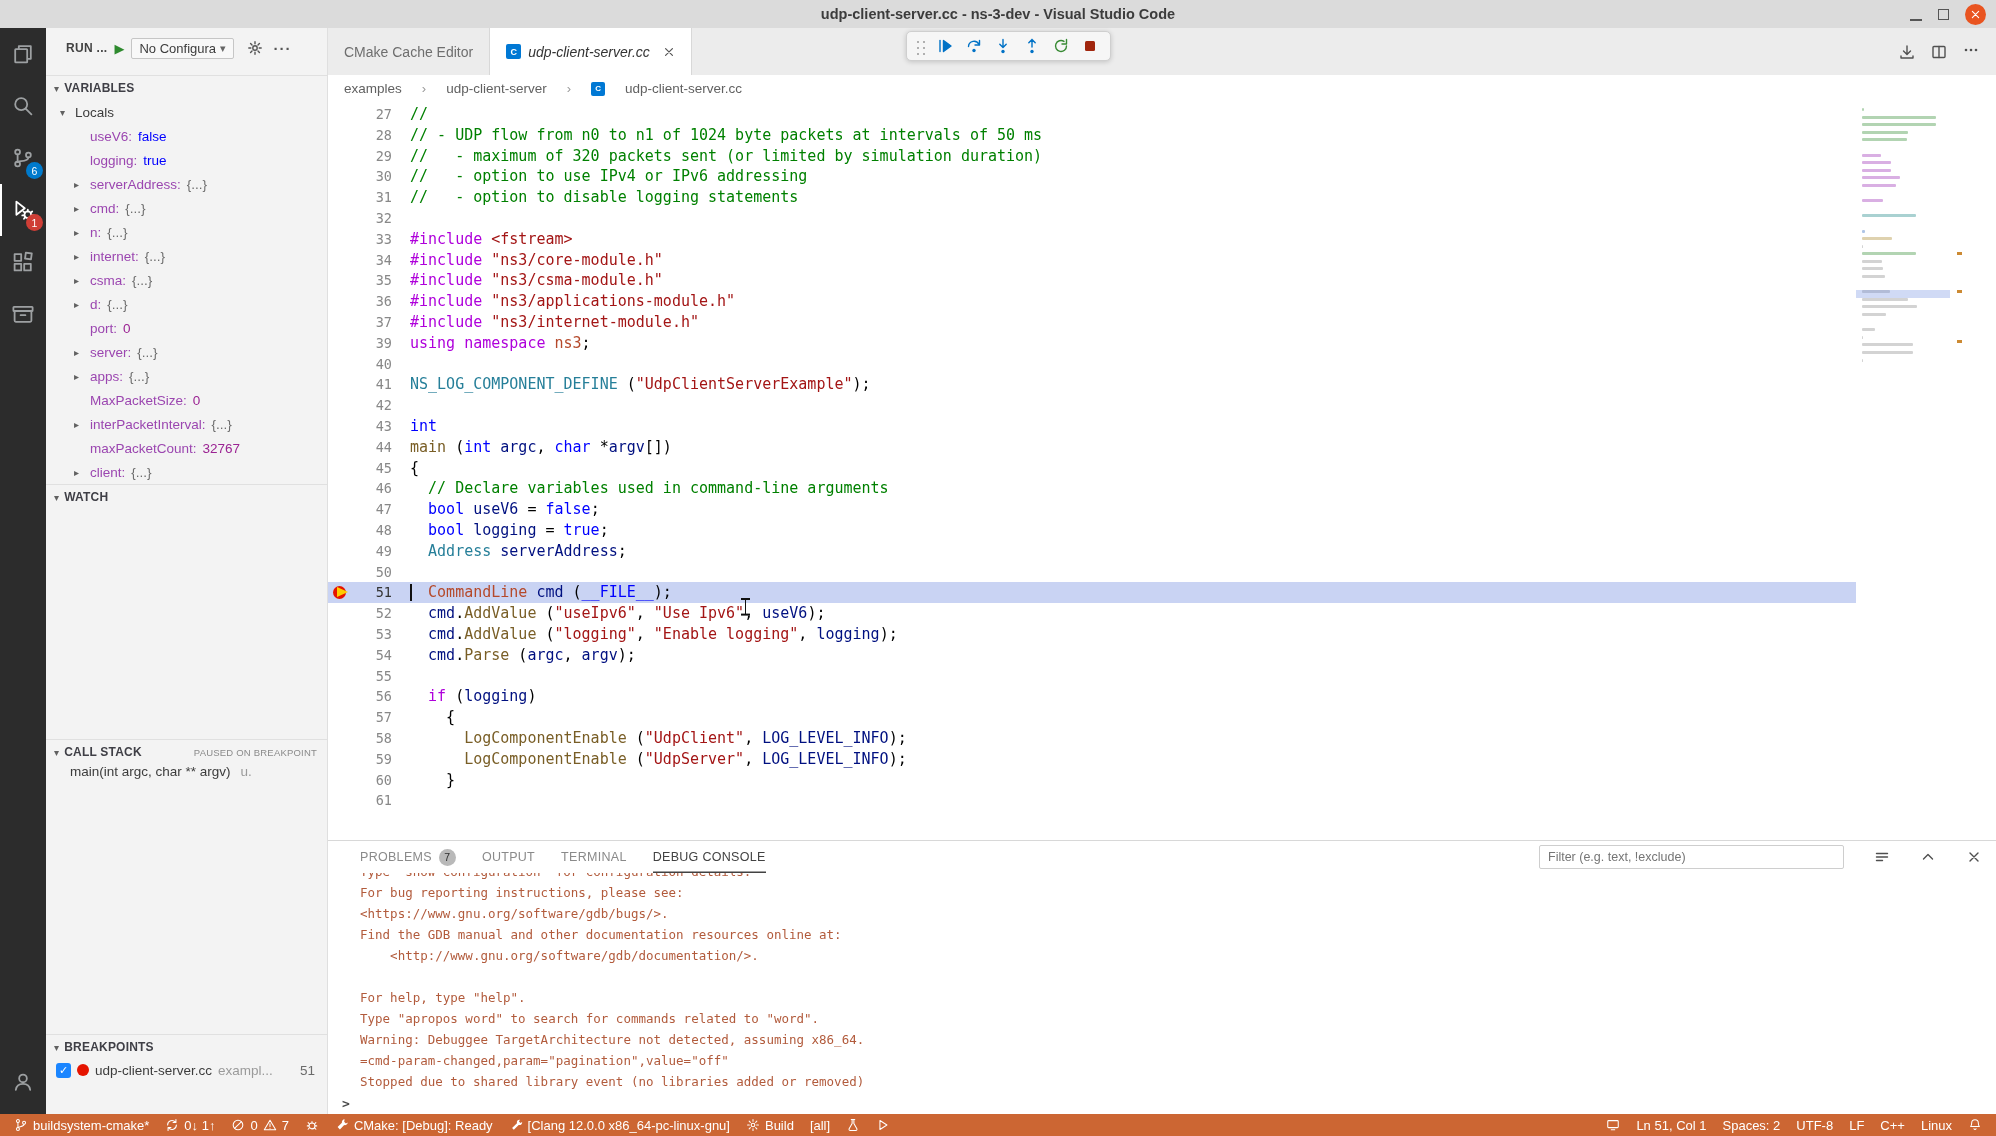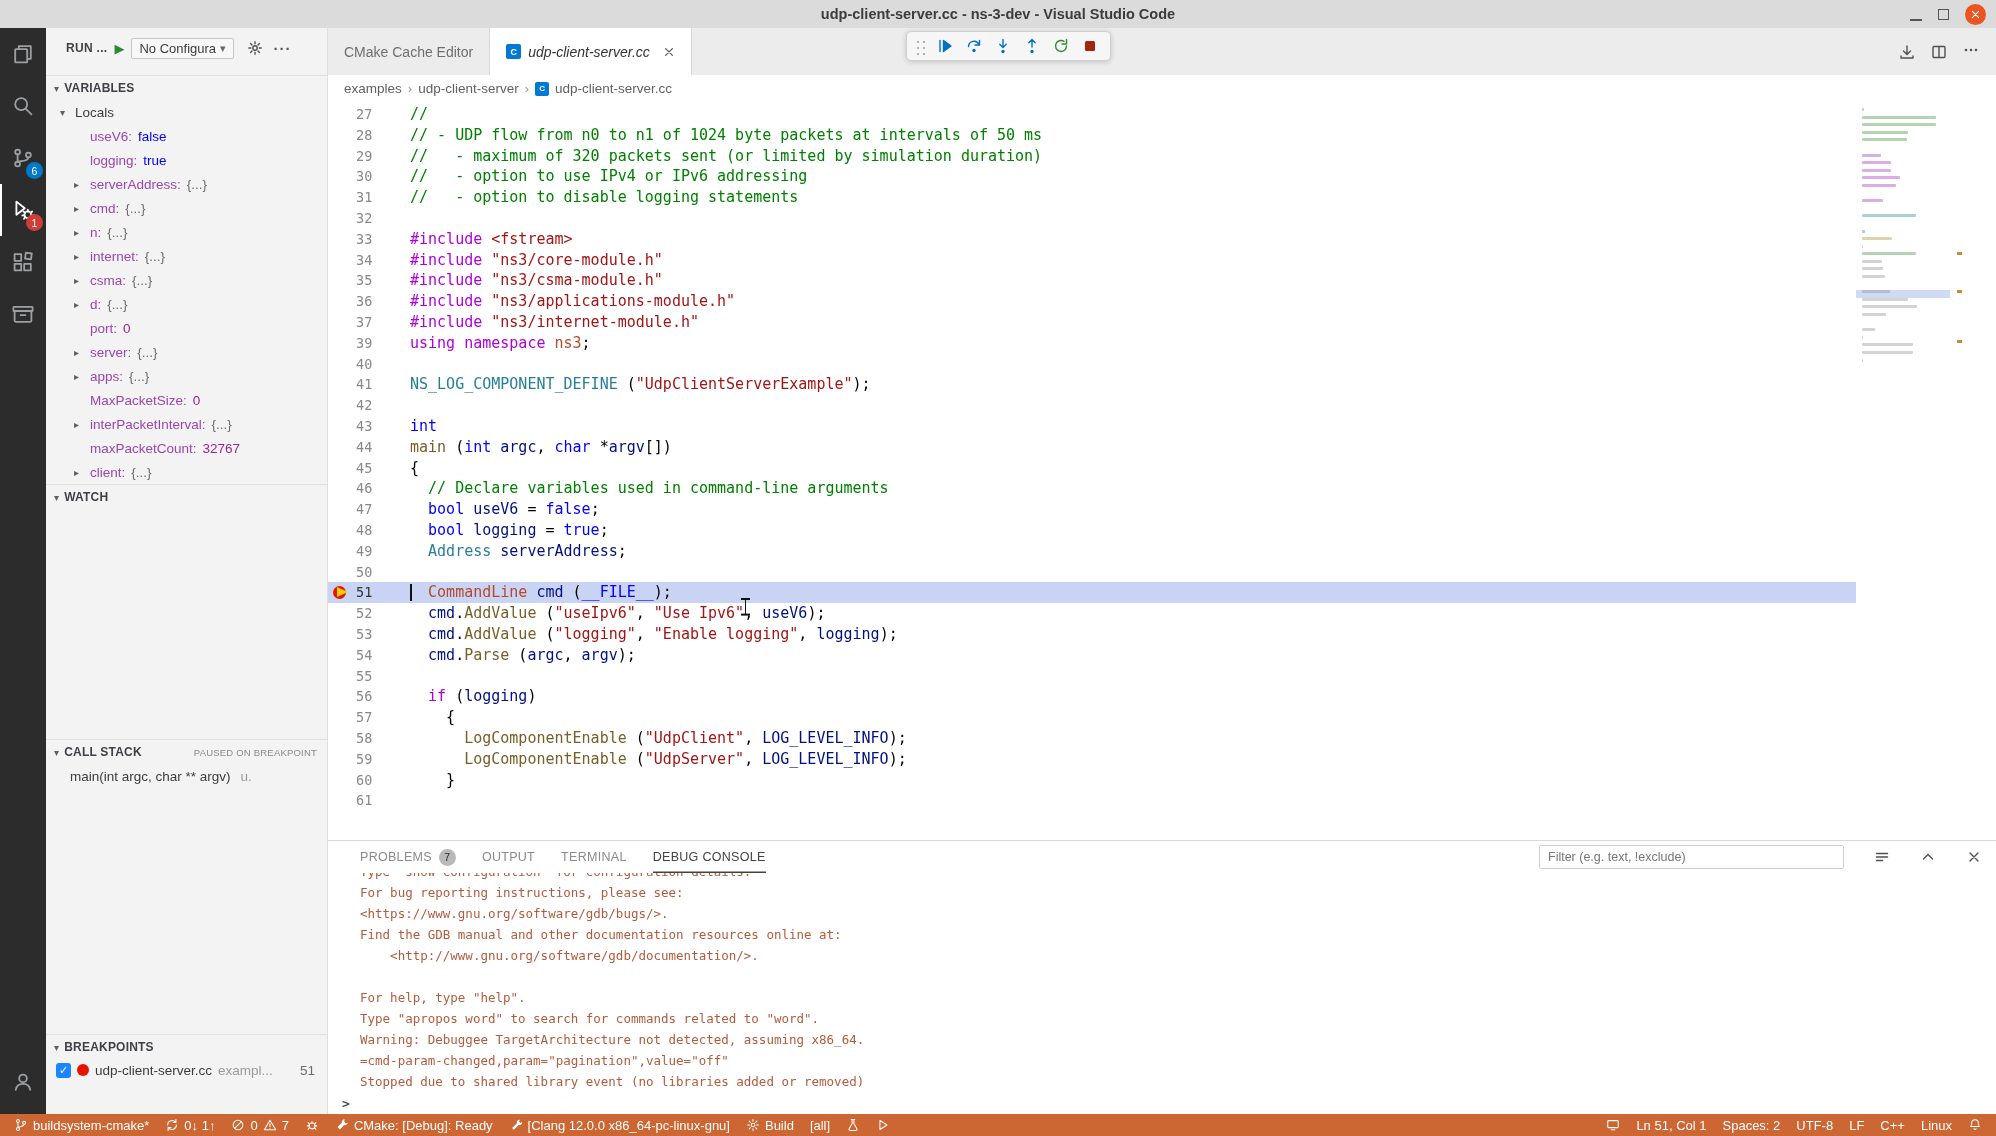--- a/index.html
+++ b/index.html
@@ -46,21 +46,21 @@
 .sec-chev{color:#616161;font-size:10px;margin-right:5px}
 .paused-badge{margin-left:auto;margin-right:10px;font-size:9.5px;font-weight:normal;color:#8a8a8a;letter-spacing:.2px}
 .locals-row{position:absolute;left:0;right:0;top:72px;height:24px;display:flex;align-items:center;padding-left:14px;gap:5px}
 .vars-list{position:absolute;left:0;right:0;top:96px}
 .var-row{height:24px;display:flex;align-items:center;padding-left:44px;position:relative;white-space:nowrap}
 .var-chev{position:absolute;left:28px;color:#616161;font-size:10px}
 .var-name{color:var(--var-name,#9b46b0);margin-right:6px}
 .var-val.kind-bool{color:var(--var-bool,#0000ff)}
 .var-val.kind-num{color:var(--var-num,#9b2393)}
 .var-val.kind-obj{color:var(--var-obj,#6d6d6d)}
-.stack-row{position:absolute;left:0;right:0;height:24px;display:flex;align-items:center;padding-left:24px;white-space:nowrap;overflow:hidden}
+.stack-row{position:absolute;left:0;right:0;height:24px;display:flex;padding-left:24px;white-space:nowrap;overflow:hidden}
 .frame-file{color:#9a9a9a;margin-left:10px}
 .bp-row{position:absolute;left:0;right:0;height:24px;display:flex;align-items:center;gap:6px;padding:0 12px 0 10px;white-space:nowrap}
 .bp-check{width:15px;height:15px;border-radius:3px;background:#1a85ff;color:#fff;font-size:11px;display:flex;align-items:center;justify-content:center;flex:none}
 .bp-dot{width:12px;height:12px;border-radius:50%;background:var(--breakpoint-red,#e51400);flex:none}
 .bp-path{color:#9a9a9a;overflow:hidden;text-overflow:ellipsis}
 .bp-line{margin-left:auto;color:#6b6b6b}
 
 
 .editor-area{flex:1;min-width:0;display:flex;flex-direction:column;position:relative}
 .tabbar{height:47px;background:#ececec;display:flex;align-items:stretch;flex:none}
@@ -69,30 +69,30 @@
 .tab-label.italic{font-style:italic}
 .tab-close{color:#555;margin-left:6px;display:flex}
 .ficon{width:15px;height:15px;border-radius:2px;background:#0078d4;color:#fff;font-size:9px;font-weight:bold;display:flex;align-items:center;justify-content:center;flex:none}
 .tab-actions{margin-left:auto;display:flex;align-items:center;gap:14px;padding-right:16px;color:#505050}
 .debug-toolbar{position:absolute;left:578px;top:3px;height:30px;background:#f6f6f6;border:1px solid #cfcfcf;border-radius:5px;box-shadow:0 1px 5px rgba(0,0,0,.18);display:flex;align-items:center;padding:0 7px;gap:3px;z-index:6}
 .dt-grip{width:12px;height:18px;margin-right:3px;background-image:radial-gradient(#b0b0b0 1.1px,transparent 1.2px);background-size:6px 6px;background-position:1px 2px}
 .dt-btn{width:26px;height:26px;display:flex;align-items:center;justify-content:center}
 .dt-blue{color:var(--debug-blue,#0072c6)}
 .dt-green{color:var(--debug-green,#388a34)}
 .dt-red{color:var(--debug-red,#a1260d)}
-.breadcrumbs{height:27px;background:#fff;display:flex;align-items:center;gap:6px;padding-left:16px;font-size:13.5px;color:#616161;flex:none}
+.breadcrumbs{height:27px;background:#fff;display:flex;align-items:center;gap:20px;padding-left:16px;font-size:13.5px;color:#616161;flex:none}
 .bc-sep{color:#9a9a9a;font-size:13px}
 .ficon.small{width:14px;height:14px;font-size:8px}
 
 
 .code-region{flex:1;position:relative;background:#fff;overflow:hidden}
 .code-lines{position:absolute;top:2px;left:0;right:140px}
 .code-line{display:flex;height:20.8px;line-height:20.8px;font-family:"DejaVu Sans Mono","Liberation Mono",monospace;font-size:15px;white-space:pre}
 .gutter{width:28px;flex:none;position:relative}
-.line-num{width:36px;flex:none;text-align:left;color:#888;font-size:13.5px}
+.line-num{width:36px;flex:none;text-align:right;color:#888;font-size:13.5px}
 .line-content{padding-left:18px;position:relative;color:#000}
 .code-line.current{background:var(--current-line,#c9d3f3)}
 .code-line.current .line-num{color:#333}
 .code-line.current .gutter::before{content:'';position:absolute;left:5px;top:4px;width:13px;height:13px;border-radius:50%;background:var(--breakpoint-red,#e51400)}
 .code-line.current .gutter::after{content:'';position:absolute;left:9px;top:5px;border-left:11px solid #ffcc00;border-top:5.5px solid transparent;border-bottom:5.5px solid transparent}
 .code-line.current .line-content::before{content:'';position:absolute;left:18px;top:1.5px;width:1.7px;height:17.5px;background:#111}
 .tok-c{color:var(--tok-c,#008000)} .tok-d{color:var(--tok-d,#af00db)} .tok-s{color:var(--tok-s,#a31515)}
 .tok-k{color:var(--tok-k,#0000ff)} .tok-t{color:var(--tok-t,#267f99)} .tok-v{color:var(--tok-v,#001080)}
 .tok-f{color:var(--tok-f,#795e26)} .tok-ns{color:var(--tok-ns,#b5492b)} .tok-p{color:var(--tok-p,#000)}
 .minimap{position:absolute;top:0;right:46px;width:94px;height:290px;background:#fff}

